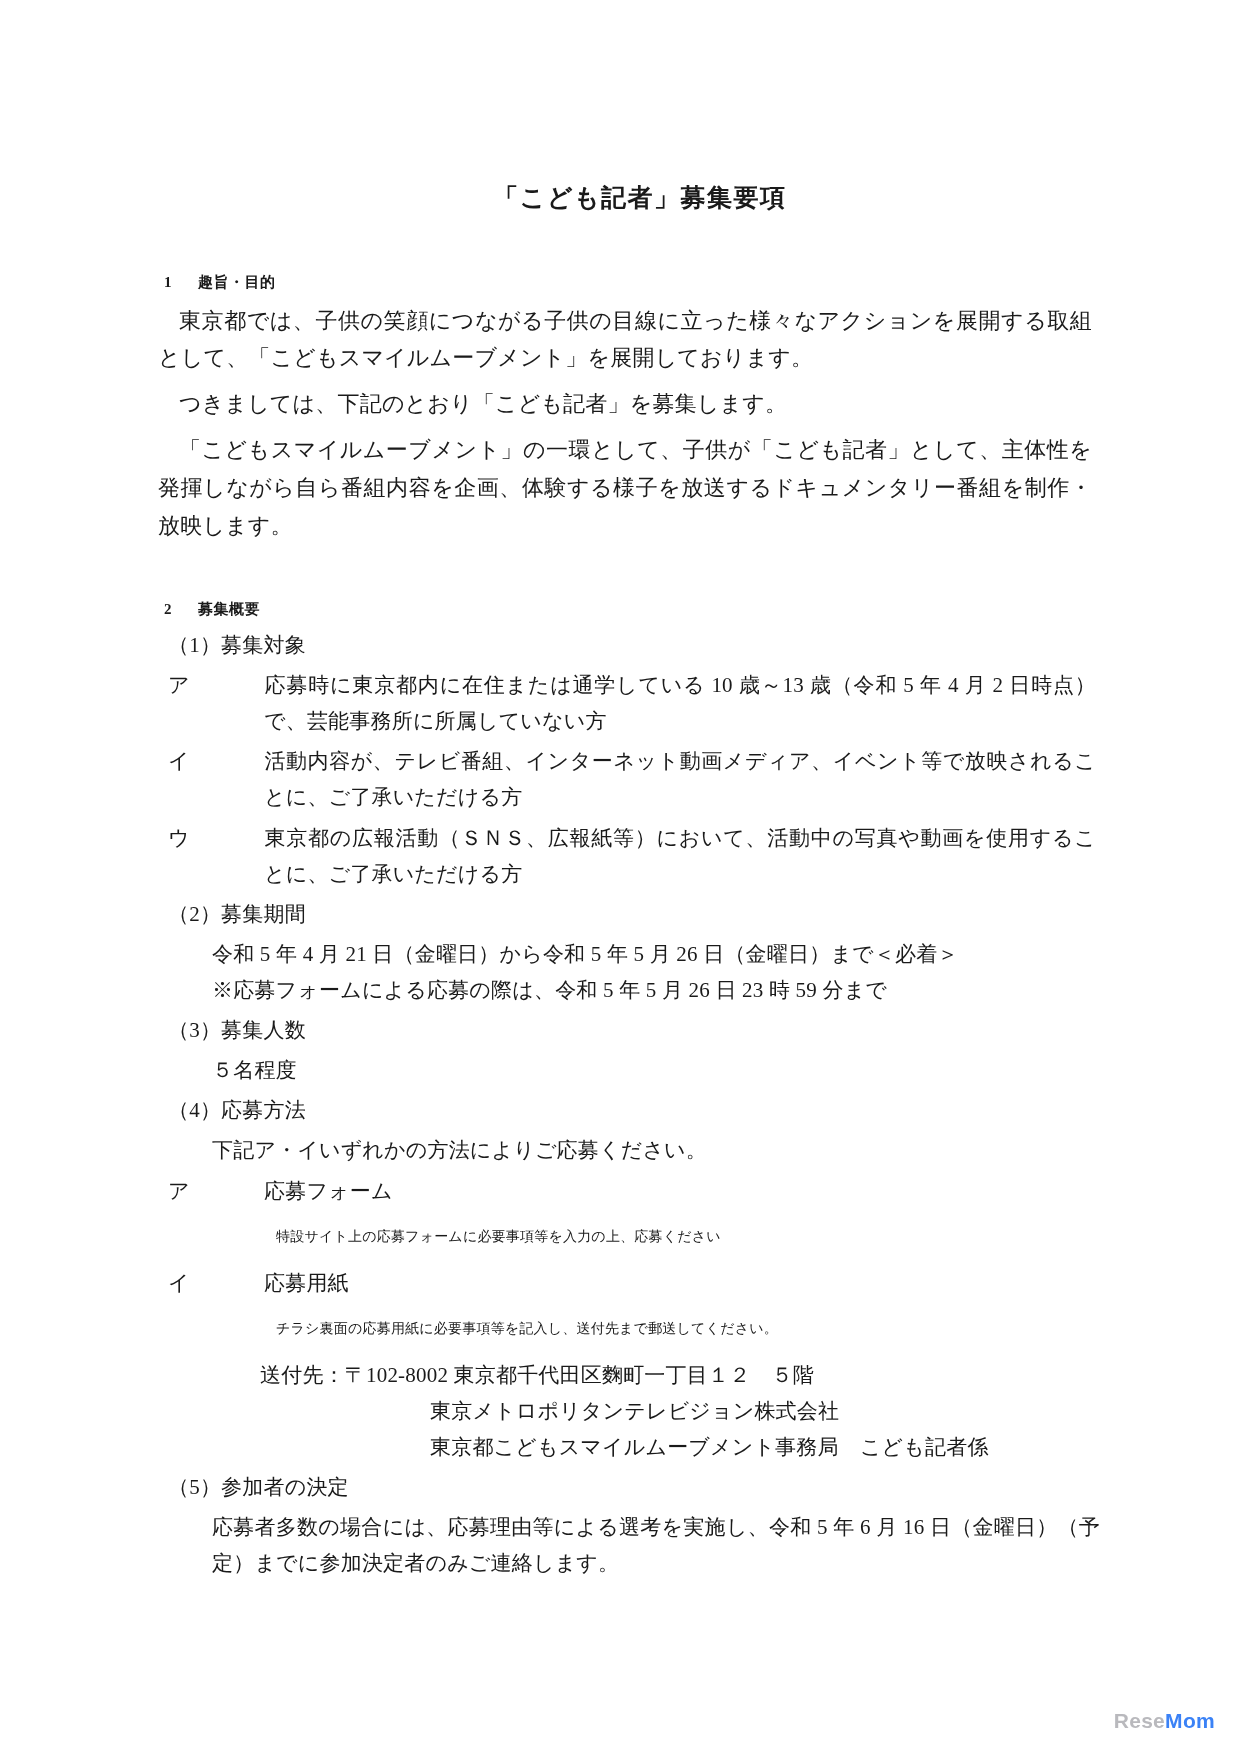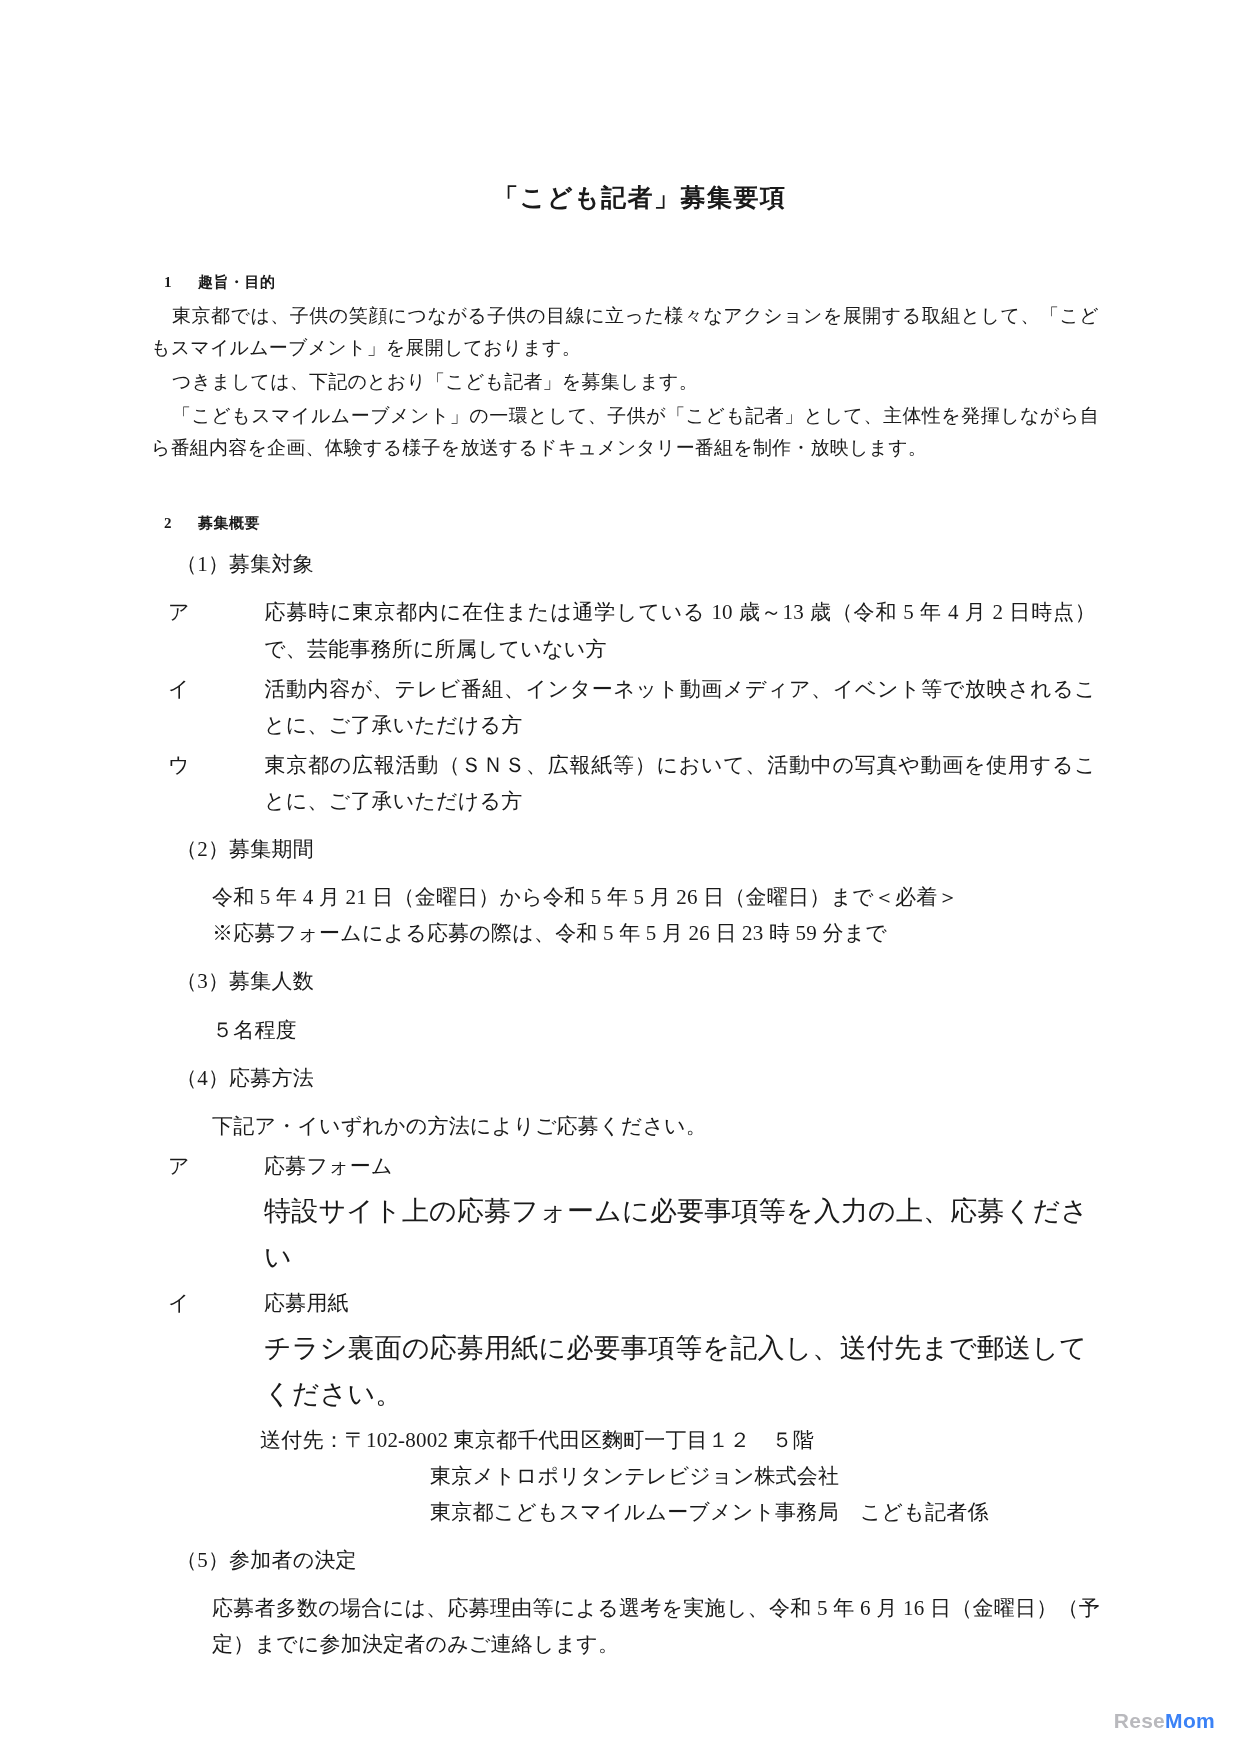--- a/index.html
+++ b/index.html
@@ -49,36 +49,36 @@
     margin: 0 0 6px 0;
     line-height: 1.5;
     padding-left: 14px;
   }
   .section-heading .num {
     display: inline-block;
     min-width: 34px;
   }
 
   .para {
-    font-size: 19px;
+    font-size: 22px;
     line-height: 1.72;
-    margin: 1px;
+    margin: 8px;
     text-align: justify;
     text-justify: inter-character;
     letter-spacing: 0.2px;
   }
   .para.indent1 { text-indent: 21px; }
 
   .block-gap-lg { height: 46px; }
 
   
   .sub-item {
     font-size: 21px;
     line-height: 1.72;
-    margin: 12px;
+    margin: 4px;
     padding-left: 14px;
     letter-spacing: 0.2px;
   }
 
   .sub-body {
     font-size: 21px;
     line-height: 1.72;
     margin: 0;
     padding-left: 62px;
     text-align: justify;
@@ -97,23 +97,23 @@
     text-align: justify;
     text-justify: inter-character;
     letter-spacing: 0.2px;
   }
   .kana-item .marker {
     display: inline-block;
     width: 48px;
   }
 
   .kana-body {
-    font-size: 27px;
+    font-size: 14px;
     line-height: 1.72;
-    margin: 4px;
+    margin: 16px;
     padding-left: 110px;
     letter-spacing: 0.2px;
   }
 
   .addr-line {
     font-size: 21px;
     line-height: 1.72;
     margin: 0;
     padding-left: 110px;
     letter-spacing: 0.2px;

